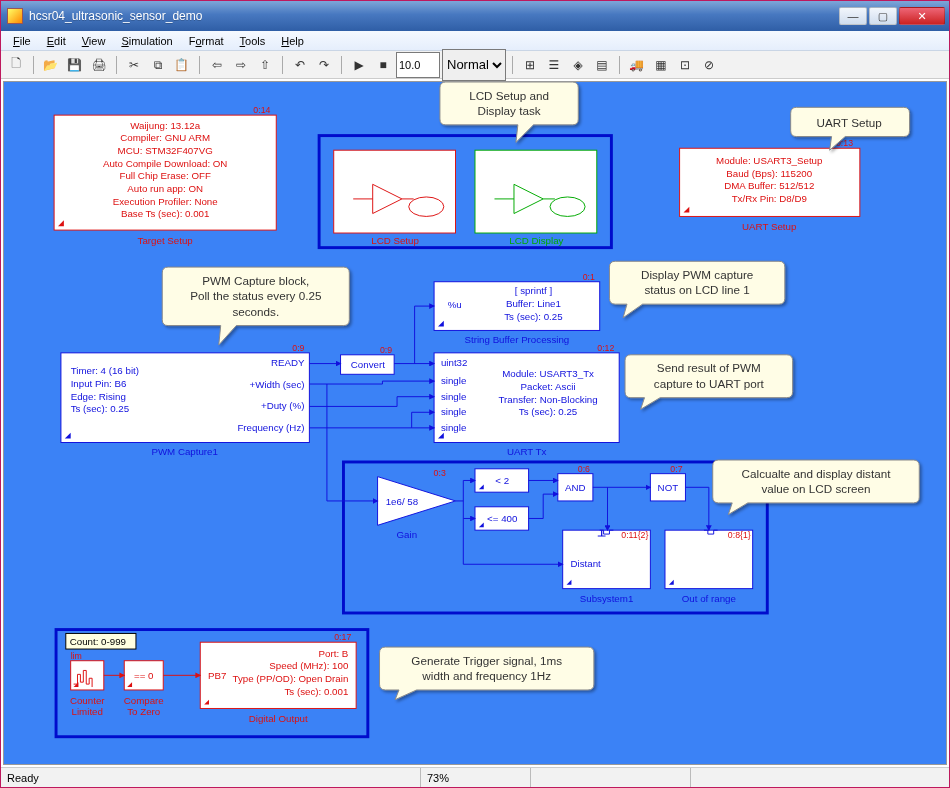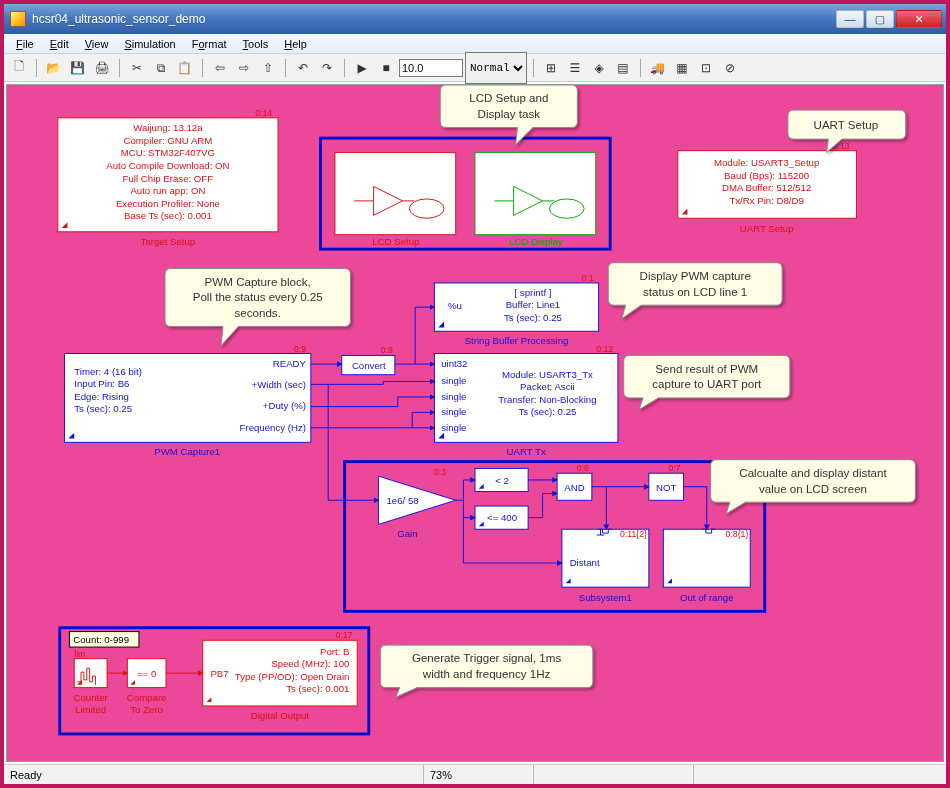--- a/index.html
+++ b/index.html
@@ -1,39 +1,39 @@
 <!DOCTYPE html>
 <html><head>
 <meta charset="utf-8">
 <style>
   * { box-sizing: border-box; }
   html, body { margin: 0; padding: 0; font-family: "Segoe UI", Tahoma, sans-serif; height: 100%; }
   body { background: #fff; overflow: hidden; width: 950px; height: 788px; }
 
   
-  .window { width: 950px; height: 788px; border: 4px solid #be185d; display: flex; flex-direction: column; background: #fff; }
+  .window { width: 950px; height: 788px; border: 1px solid #be185d; display: flex; flex-direction: column; background: #fff; }
   .titlebar { height: 30px; background: linear-gradient(#7ea6d8,#4778c0 45%,#2f5ea6); display: flex; align-items: center; color: #fff; font-size: 12px; position: relative; }
   .titlebar .icon { width: 16px; height: 16px; margin: 0 6px; background: linear-gradient(135deg,#ff6,#f80); border: 1px solid #955; }
   .titlebar .title { flex: 1; text-shadow: 0 1px 0 rgba(0,0,0,.2); }
   .titlebar .wbtns { display: flex; gap: 2px; margin-right: 4px; }
   .titlebar .wbtn { width: 28px; height: 18px; border: 1px solid rgba(0,0,0,.2); border-radius: 2px; display:flex;align-items:center;justify-content:center; font-size:11px; color:#333; background: linear-gradient(#f2f6fc,#d0ddee); }
   .titlebar .wbtn.max { }
   .titlebar .wbtn.close { width: 46px; background: linear-gradient(#e67,#c22); color:#fff; }
 
   .menubar { height: 20px; background: linear-gradient(#f5f9ff,#e5eefc); display:flex; align-items:center; font-size:11px; padding:0 4px; border-bottom:1px solid #c9d5e5; }
   .menubar .mi { padding:18px 8px; }
   .menubar .mi u { text-decoration: underline; }
 
   .toolbar { height: 28px; background: #f2f2f2; border-bottom:1px solid #ccc; display:flex; align-items:center; font-size:11px; padding:0 4px; gap:2px; }
   .toolbar .sep { width:1px; height:18px; background:#aaa; margin:0 4px; }
   .toolbar .tbtn { width:22px; height:22px; display:flex;align-items:center;justify-content:center; border:1px solid transparent; border-radius:2px; font-size:12px; color:#333; }
-  .toolbar input.timeval { width:64px; height:18px; font-size:11px; border:1px solid #7a7a7a; padding:4px 2px; }
-  .toolbar select { height:32px; font-size:11px; border:1px solid #7a7a7a;font-family:Liberation Mono, monospace; }
-
-  .canvas-wrap { flex:1; position:relative; overflow:hidden; background:#ec4899; border:1px solid #999; margin:2px; }
+  .toolbar input.timeval { width:44px; height:18px; font-size:11px; border:1px solid #7a7a7a; padding:12px 2px; }
+  .toolbar select { height:32px; font-size:13px; border:1px solid #7a7a7a; }
+
+  .canvas-wrap { flex:1; position:relative; overflow:hidden; background:#3b82f6; border:1px solid #999; margin:2px; }
   svg.canvas { position:absolute; inset:0; width:100%; height:100%; }
 
   .status { height:20px; background:#f2f2f2; border-top:1px solid #ccc; display:flex; align-items:center; font-size:11px; }
   .status .cell { border-right:1px solid #bbb; padding:0 6px; height:100%; display:flex;align-items:center; }
   .status .cell.first { width:420px; }
   .status .cell.zoom { width:110px; }
   .status .cell.sp { width:160px; }
   .status .cell.solver { flex:1; }
 
   

